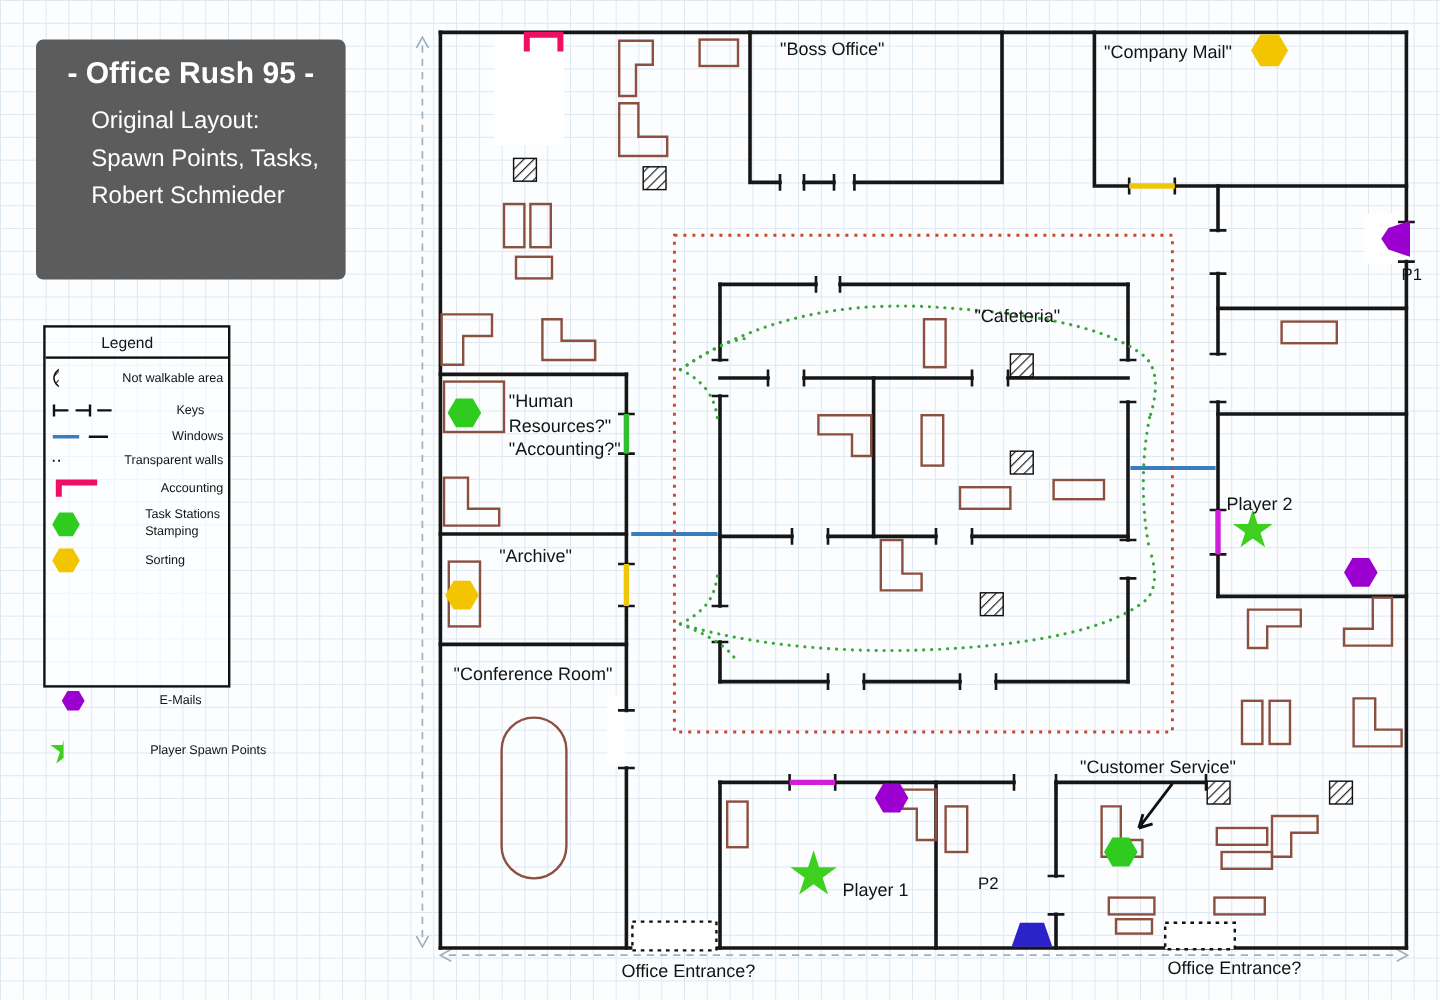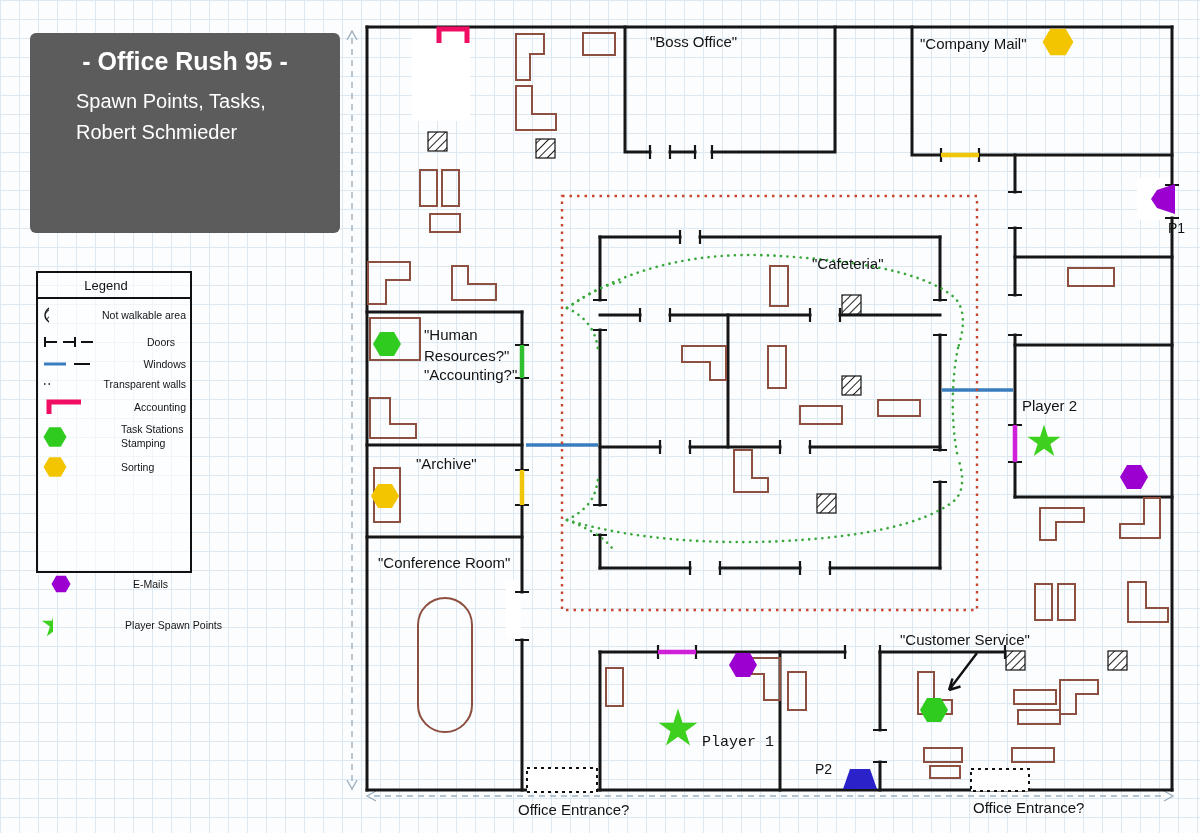--- a/index.html
+++ b/index.html
@@ -8,21 +8,21 @@
     font-family:"Liberation Sans","DejaVu Sans",sans-serif;color:#131313;
     background-color:#fbfdfe;
     background-image:
       linear-gradient(#dde8f1 1px, transparent 1px),
       linear-gradient(90deg, #dde8f1 1px, transparent 1px);
     background-size:19px 19px;
   }
   svg.floorplan{position:absolute;left:0;top:0;z-index:2;}
   
   .title-card{
-    position:absolute;left:30px;top:33px;width:310px;height:200px;z-index:3;
+    position:absolute;left:30px;top:33px;width:258px;height:200px;z-index:3;
     background:#5c5c5c;border-radius:6px;color:#fff;box-sizing:border-box;
     padding:14px 18px;
   }
   .title-card .t{font-size:25px;font-weight:bold;text-align:center;margin-bottom:10px;}
   .title-card .l{font-size:20px;line-height:1.55;padding-left:28px;}
   
   .legend{
     position:absolute;left:36px;top:271px;width:156px;height:302px;z-index:3;
     border:2px solid #111;box-sizing:border-box;background:rgba(255,255,255,0.55);
   }
@@ -37,20 +37,21 @@
   .room-label.wrap{white-space:normal;width:104px;line-height:1.4;}
   .room-label.small{font-size:14px;}
 </style>
 </head>
 <body>
 
 <div class="canvas">
 
   <div class="title-card">
     <div class="t">- Office Rush 95 -</div>
+    <div class="l">Original Layout:</div>
     <div class="l">Spawn Points, Tasks,</div>
     <div class="l">Robert Schmieder</div>
   </div>
 
   <div class="legend">
     <div class="legend-header">Legend</div>
 
     <div class="lrow">
       <svg width="52" height="26">
         <defs>
@@ -66,21 +67,21 @@
     </div>
 
     <div class="lrow">
       <svg width="52" height="18" stroke="#111" stroke-width="2">
         <line x1="3" y1="9" x2="15" y2="9"></line>
           <line x1="3" y1="4" x2="3" y2="14"></line>
         <line x1="21" y1="9" x2="33" y2="9"></line>
           <line x1="33" y1="4" x2="33" y2="14"></line>
         <line x1="39" y1="9" x2="51" y2="9"></line>
       </svg>
-      <span class="lbl">Doors</span>
+      <span class="lbl">Keys</span>
     </div>
 
     <div class="lrow">
       <svg width="52" height="16">
         <line x1="2" y1="8" x2="24" y2="8" stroke="#3a7dbf" stroke-width="3"></line>
         <line x1="32" y1="8" x2="50" y2="8" stroke="#111" stroke-width="2"></line>
       </svg>
       <span class="lbl">Windows</span>
     </div>
 
@@ -297,20 +298,20 @@
   </svg>
 
   <div class="room-label" style="left:650px;top:33px;">"Boss Office"</div>
   <div class="room-label" style="left:920px;top:35px;">"Company Mail"</div>
   <div class="room-label" style="left:812px;top:255px;">"Cafeteria"</div>
   <div class="room-label wrap" style="left:424px;top:324px;">"Human Resources?"</div>
   <div class="room-label" style="left:424px;top:366px;">"Accounting?"</div>
   <div class="room-label" style="left:416px;top:455px;">"Archive"</div>
   <div class="room-label" style="left:378px;top:554px;">"Conference Room"</div>
   <div class="room-label" style="left:900px;top:631px;">"Customer Service"</div>
-  <div class="room-label" style="left:1022px;top:397px;">Player 2</div>
-  <div class="room-label" style="left:702px;top:734px;font-family:Liberation Mono, monospace;">Player 1</div>
+  <div class="room-label" style="left:1022px;top:412px;">Player 2</div>
+  <div class="room-label" style="left:702px;top:734px;">Player 1</div>
   <div class="room-label small" style="left:1152px;top:220px;margin-left:16px;">P1</div>
-  <div class="room-label small" style="left:815px;top:761px;">P2</div>
+  <div class="room-label small" style="left:815px;top:728px;">P2</div>
   <div class="room-label" style="left:518px;top:801px;">Office Entrance?</div>
   <div class="room-label" style="left:973px;top:799px;">Office Entrance?</div>
 
 </div>
 
 </body></html>

